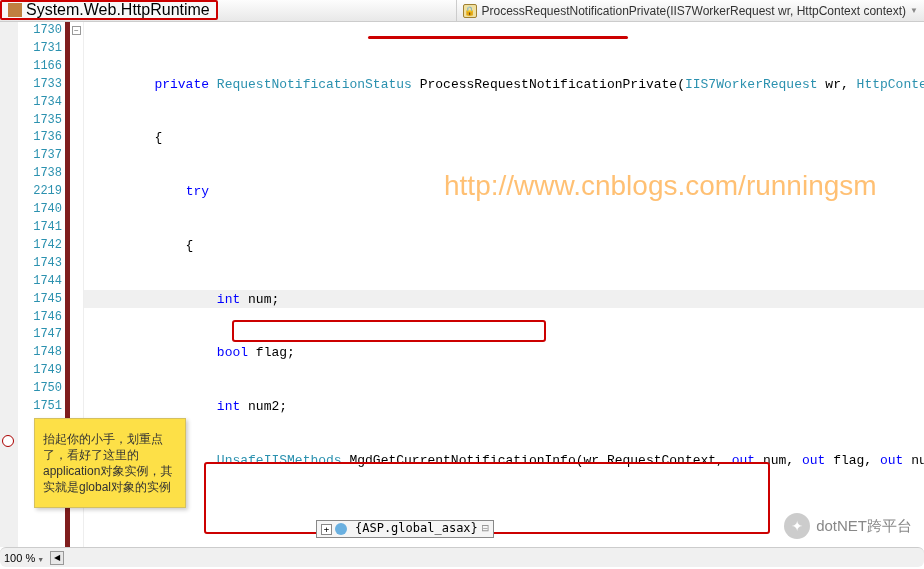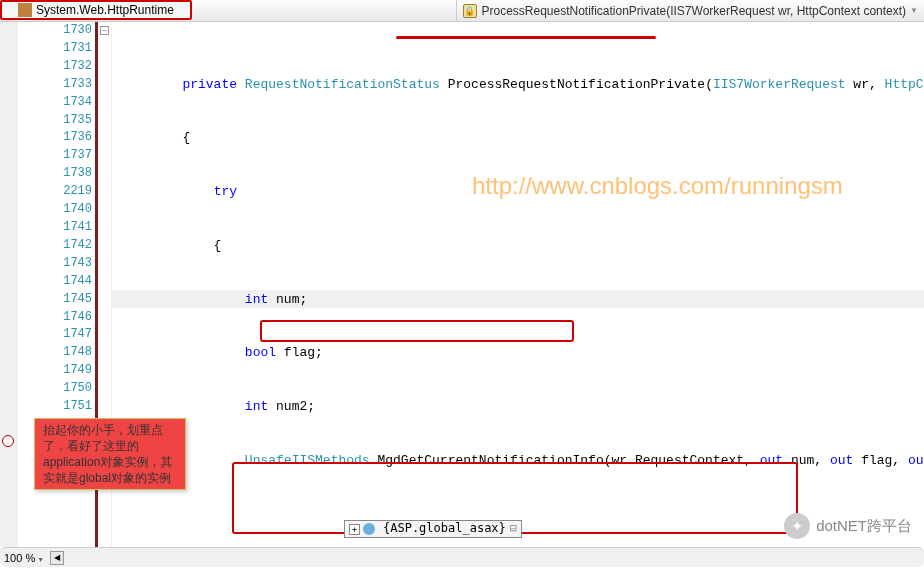--- a/index.html
+++ b/index.html
@@ -14,23 +14,23 @@
 }
 .top-bar {
   display: flex;
   height: 22px;
   background: linear-gradient(#fdfdfd, #e8e8e8);
   border-bottom: 1px solid #ccc;
 }
 .class-dropdown {
   display: flex;
   align-items: center;
-  padding: 0 16px;
+  padding: 0 6px;
   font-family: 'Segoe UI', Tahoma, sans-serif;
-  font-size: 12px;
+  font-size: 16px;
   border: 2px solid #c00;
   border-radius: 2px;
   background: #f8f8f8;
   height: 20px;
 }
 .class-dropdown .icon-box {
   width: 14px; height: 14px;
   background: #c08040;
   margin-right: 4px;
   display: inline-block;
@@ -65,28 +65,28 @@
   align-items: center;
   justify-content: center;
   font-size: 9px;
 }
 .editor-area {
   display: flex;
   height: 525px;
   position: relative;
 }
 .gutter {
-  width: 80px;
+  width: 52px;
   background: #fff;
   color: #2b91af;
   text-align: right;
   padding-right: 3px;
   font-size: 12px;
   line-height: 17.9px;
-  border-right: 3px solid #7f1d1d;
+  border-right: 5px solid #7f1d1d;
 }
 .fold-col {
   width: 14px;
   background: #fff;
   border-right: 1px solid #eee;
   position: relative;
 }
 .fold-box {
   position: absolute;
   left: 2px;
@@ -113,21 +113,21 @@
   position: relative;
 }
 .kw { color: #0000ff; }
 .type { color: #2b91af; }
 .plain { color: #000; }
 .watermark {
   position: absolute;
   top: 155px;
   left: 360px;
   font-family: Arial, sans-serif;
-  font-size: 24px;
+  font-size: 28px;
   color: rgba(255, 140, 0, 0.55);
   pointer-events: none;
   white-space: nowrap;
   z-index: 5;
 }
 .red-underline {
   position: absolute;
   height: 3px;
   background: #c00;
   border-radius: 2px;
@@ -138,24 +138,24 @@
   border: 2px solid #c00;
   border-radius: 3px;
   z-index: 3;
   pointer-events: none;
 }
 .sticky-note {
   position: absolute;
   left: 34px;
   top: 418px;
   width: 152px;
-  background: #ef4444;
+  background: #fde047;
   border: 1px solid #d4c060;
   box-shadow: 2px 2px 4px rgba(0,0,0,0.2);
-  padding: 3px 8px;
+  padding: 12px 8px;
   font-family: 'SimSun', sans-serif;
   font-size: 12px;
   line-height: 16px;
   color: #333;
   z-index: 10;
 }
 .tooltip-box {
   position: absolute;
   background: #f5f5f5;
   border: 1px solid #888;
@@ -270,21 +270,21 @@
   </div>
 </div>
 
 <div class="editor-area">
   <div class="breakpoint-col">
     <div class="break-marker" style="top: 413px;"></div>
   </div>
   <div class="gutter" style="margin-left:18px;">
     <div>1730</div>
     <div>1731</div>
-    <div>1732</div>
+    <div>1166</div>
     <div>1733</div>
     <div>1734</div>
     <div>1735</div>
     <div>1736</div>
     <div>1737</div>
     <div>1738</div>
     <div>2219</div>
     <div>1740</div>
     <div>1741</div>
     <div>1742</div>

